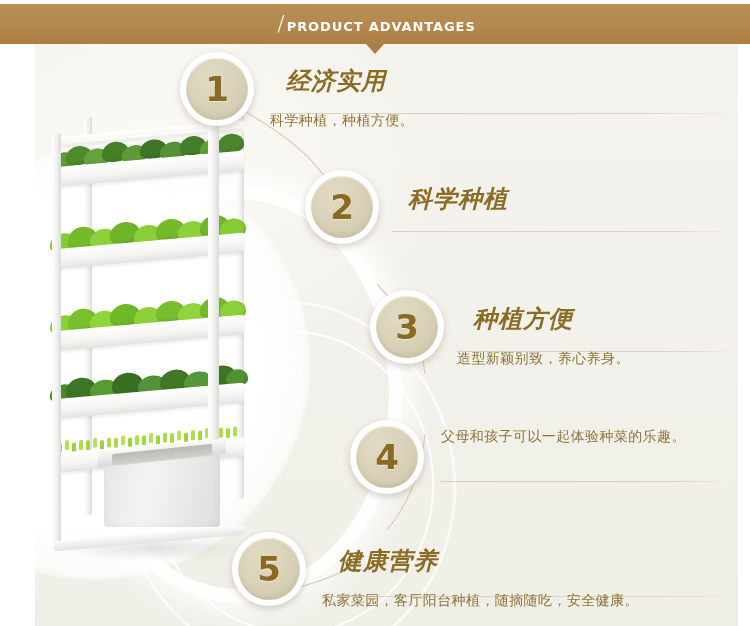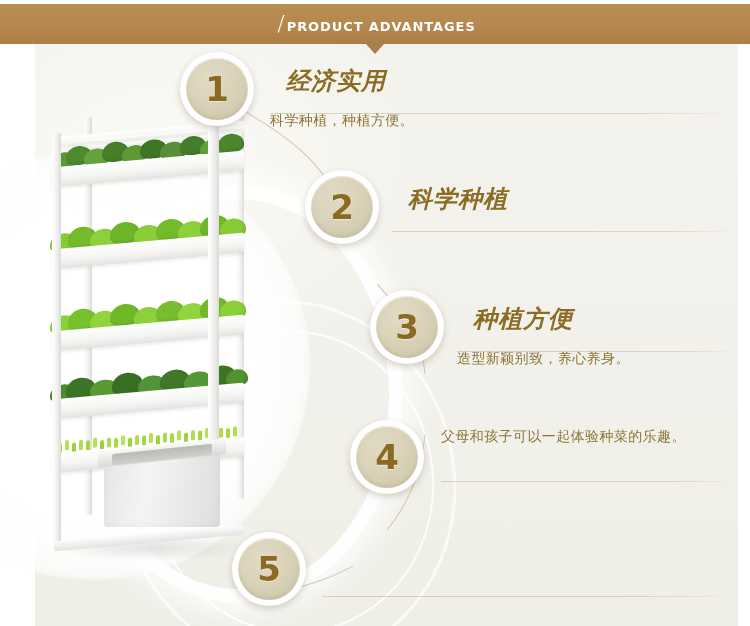--- a/index.html
+++ b/index.html
@@ -365,17 +365,19 @@
     <div class="rule" style="left:441px;top:481px;width:294px;"></div>
   </div>
 
   <div class="item">
     <div class="badge" style="left:232px;top:532px;">
       <div class="badge-inner">
         <span class="badge-num">5</span>
       </div>
     </div>
     <div class="txt" style="left:322px;top:532px;">
+      <p class="item-title">健康营养</p>
+      <p class="item-desc">私家菜园，客厅阳台种植，随摘随吃，安全健康。</p>
     </div>
     <div class="rule" style="left:322px;top:596px;width:413px;"></div>
   </div>
 
 </div>
 
 </body></html>

